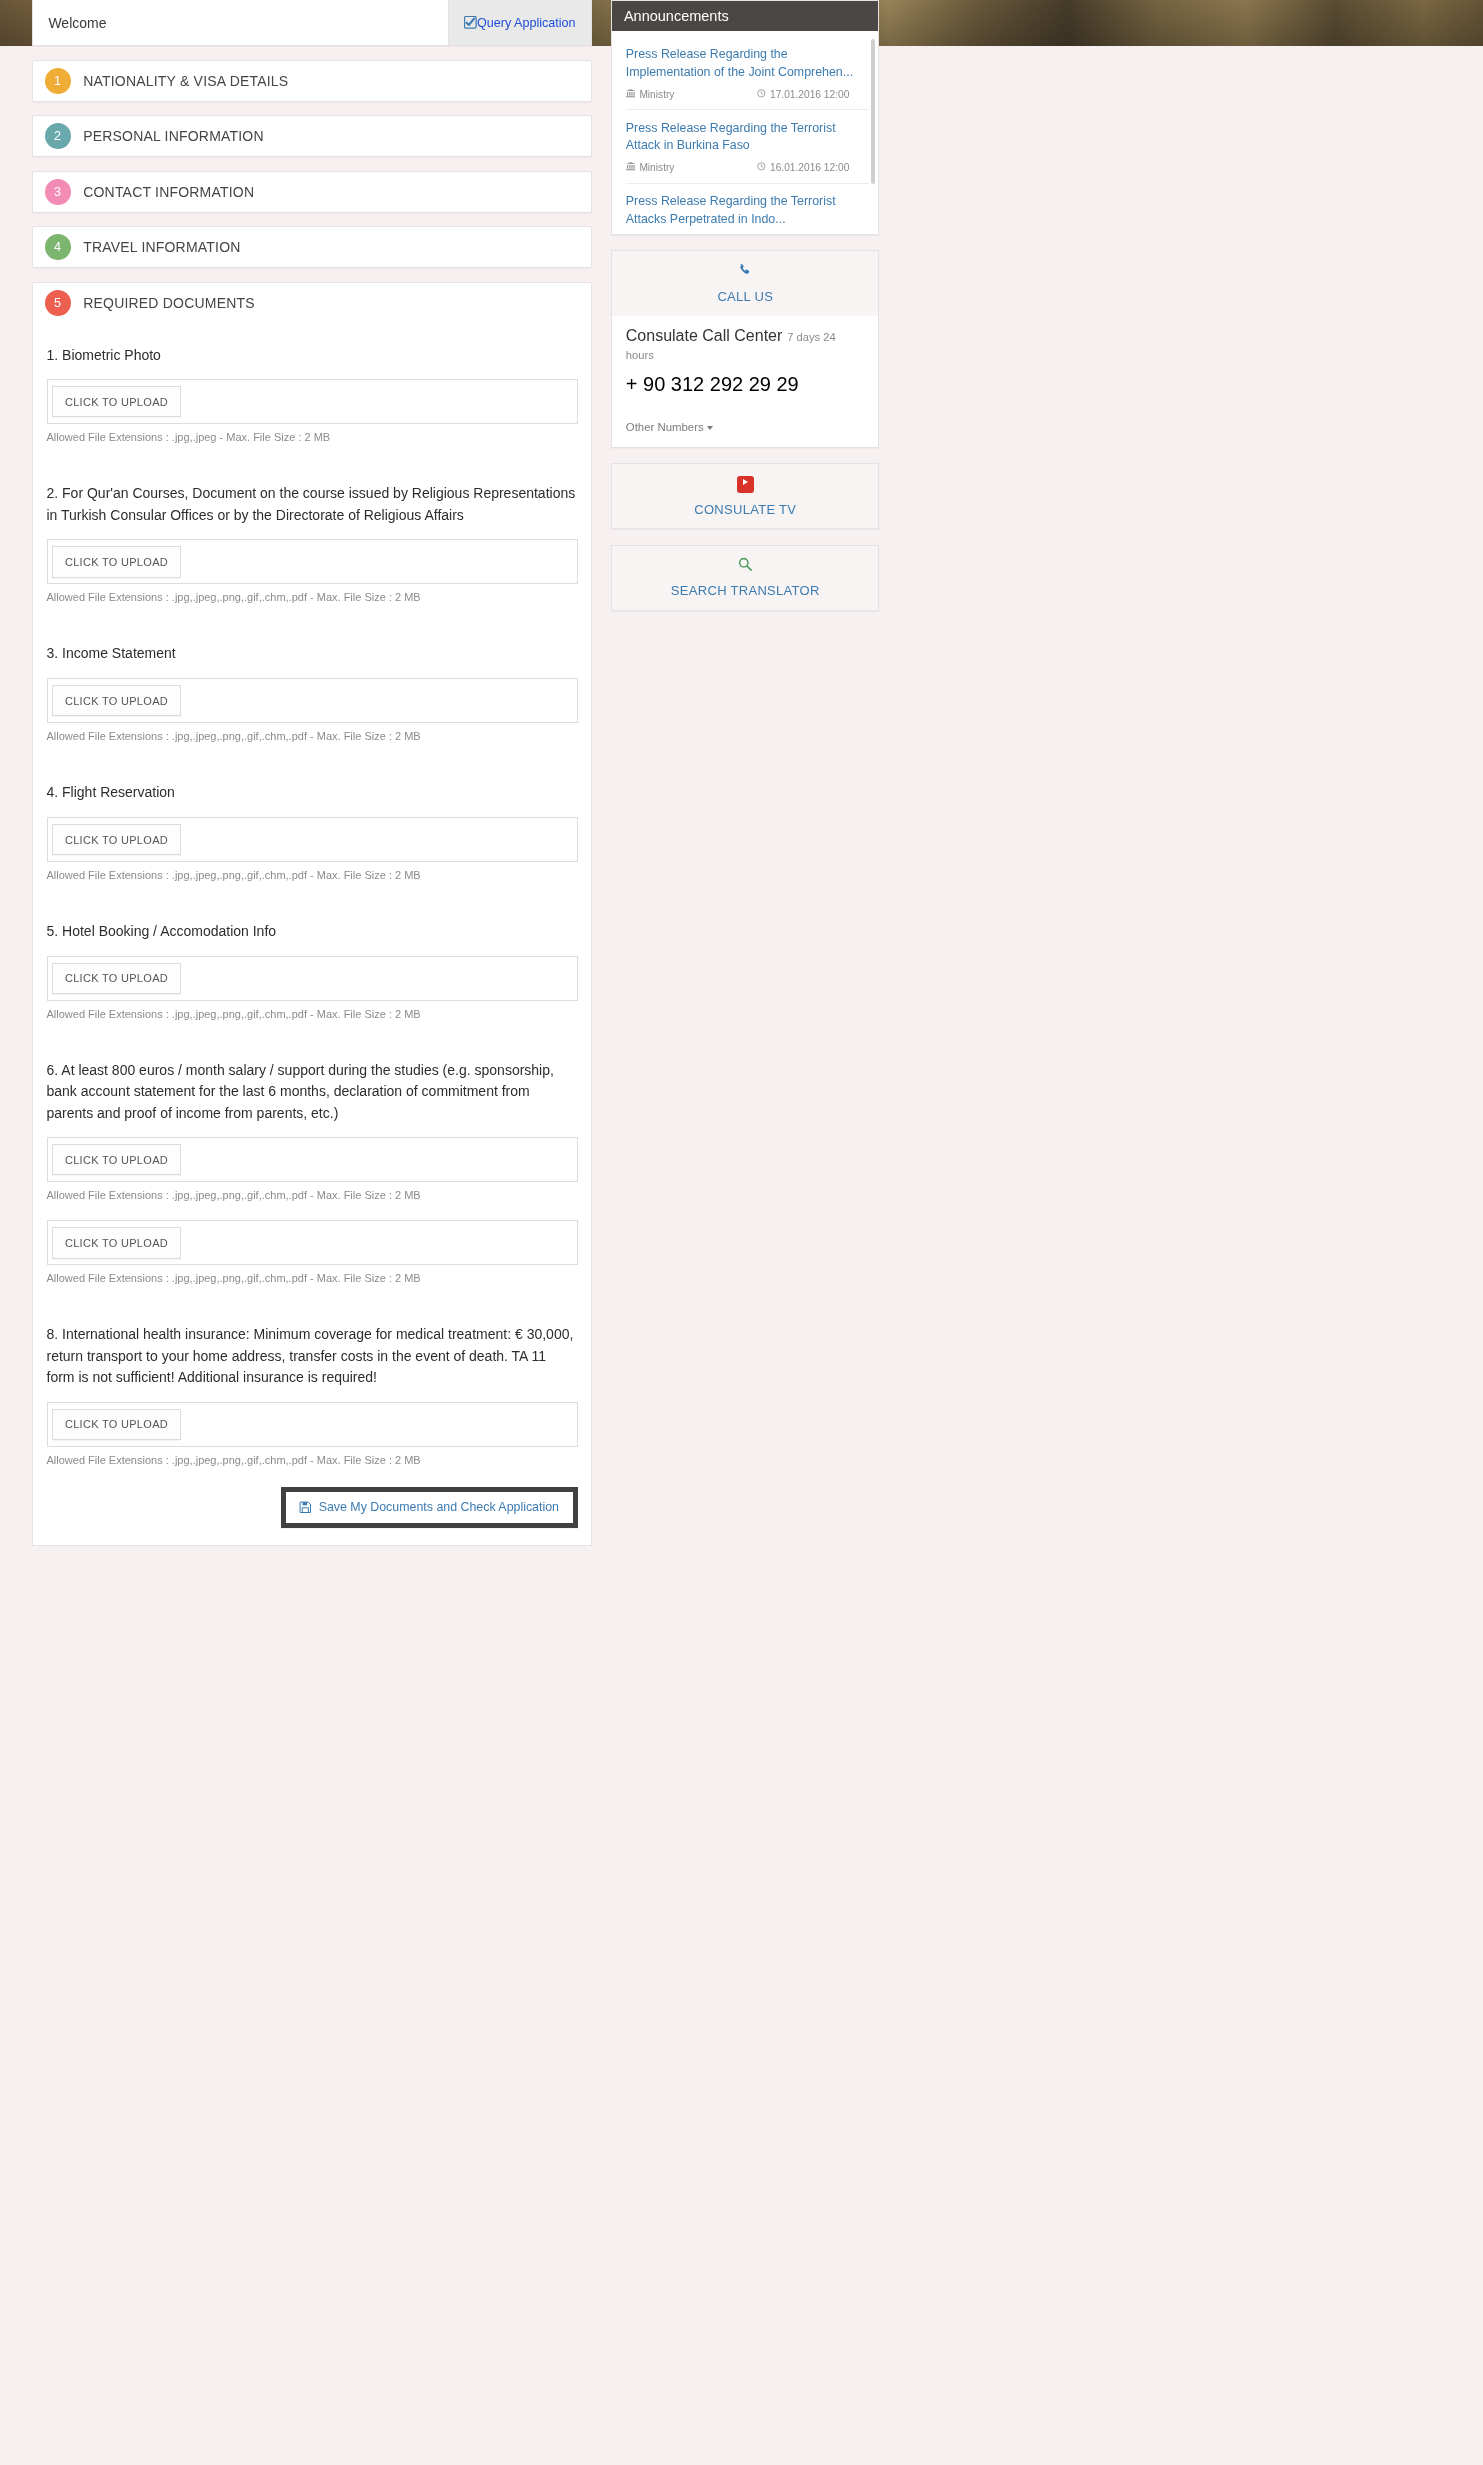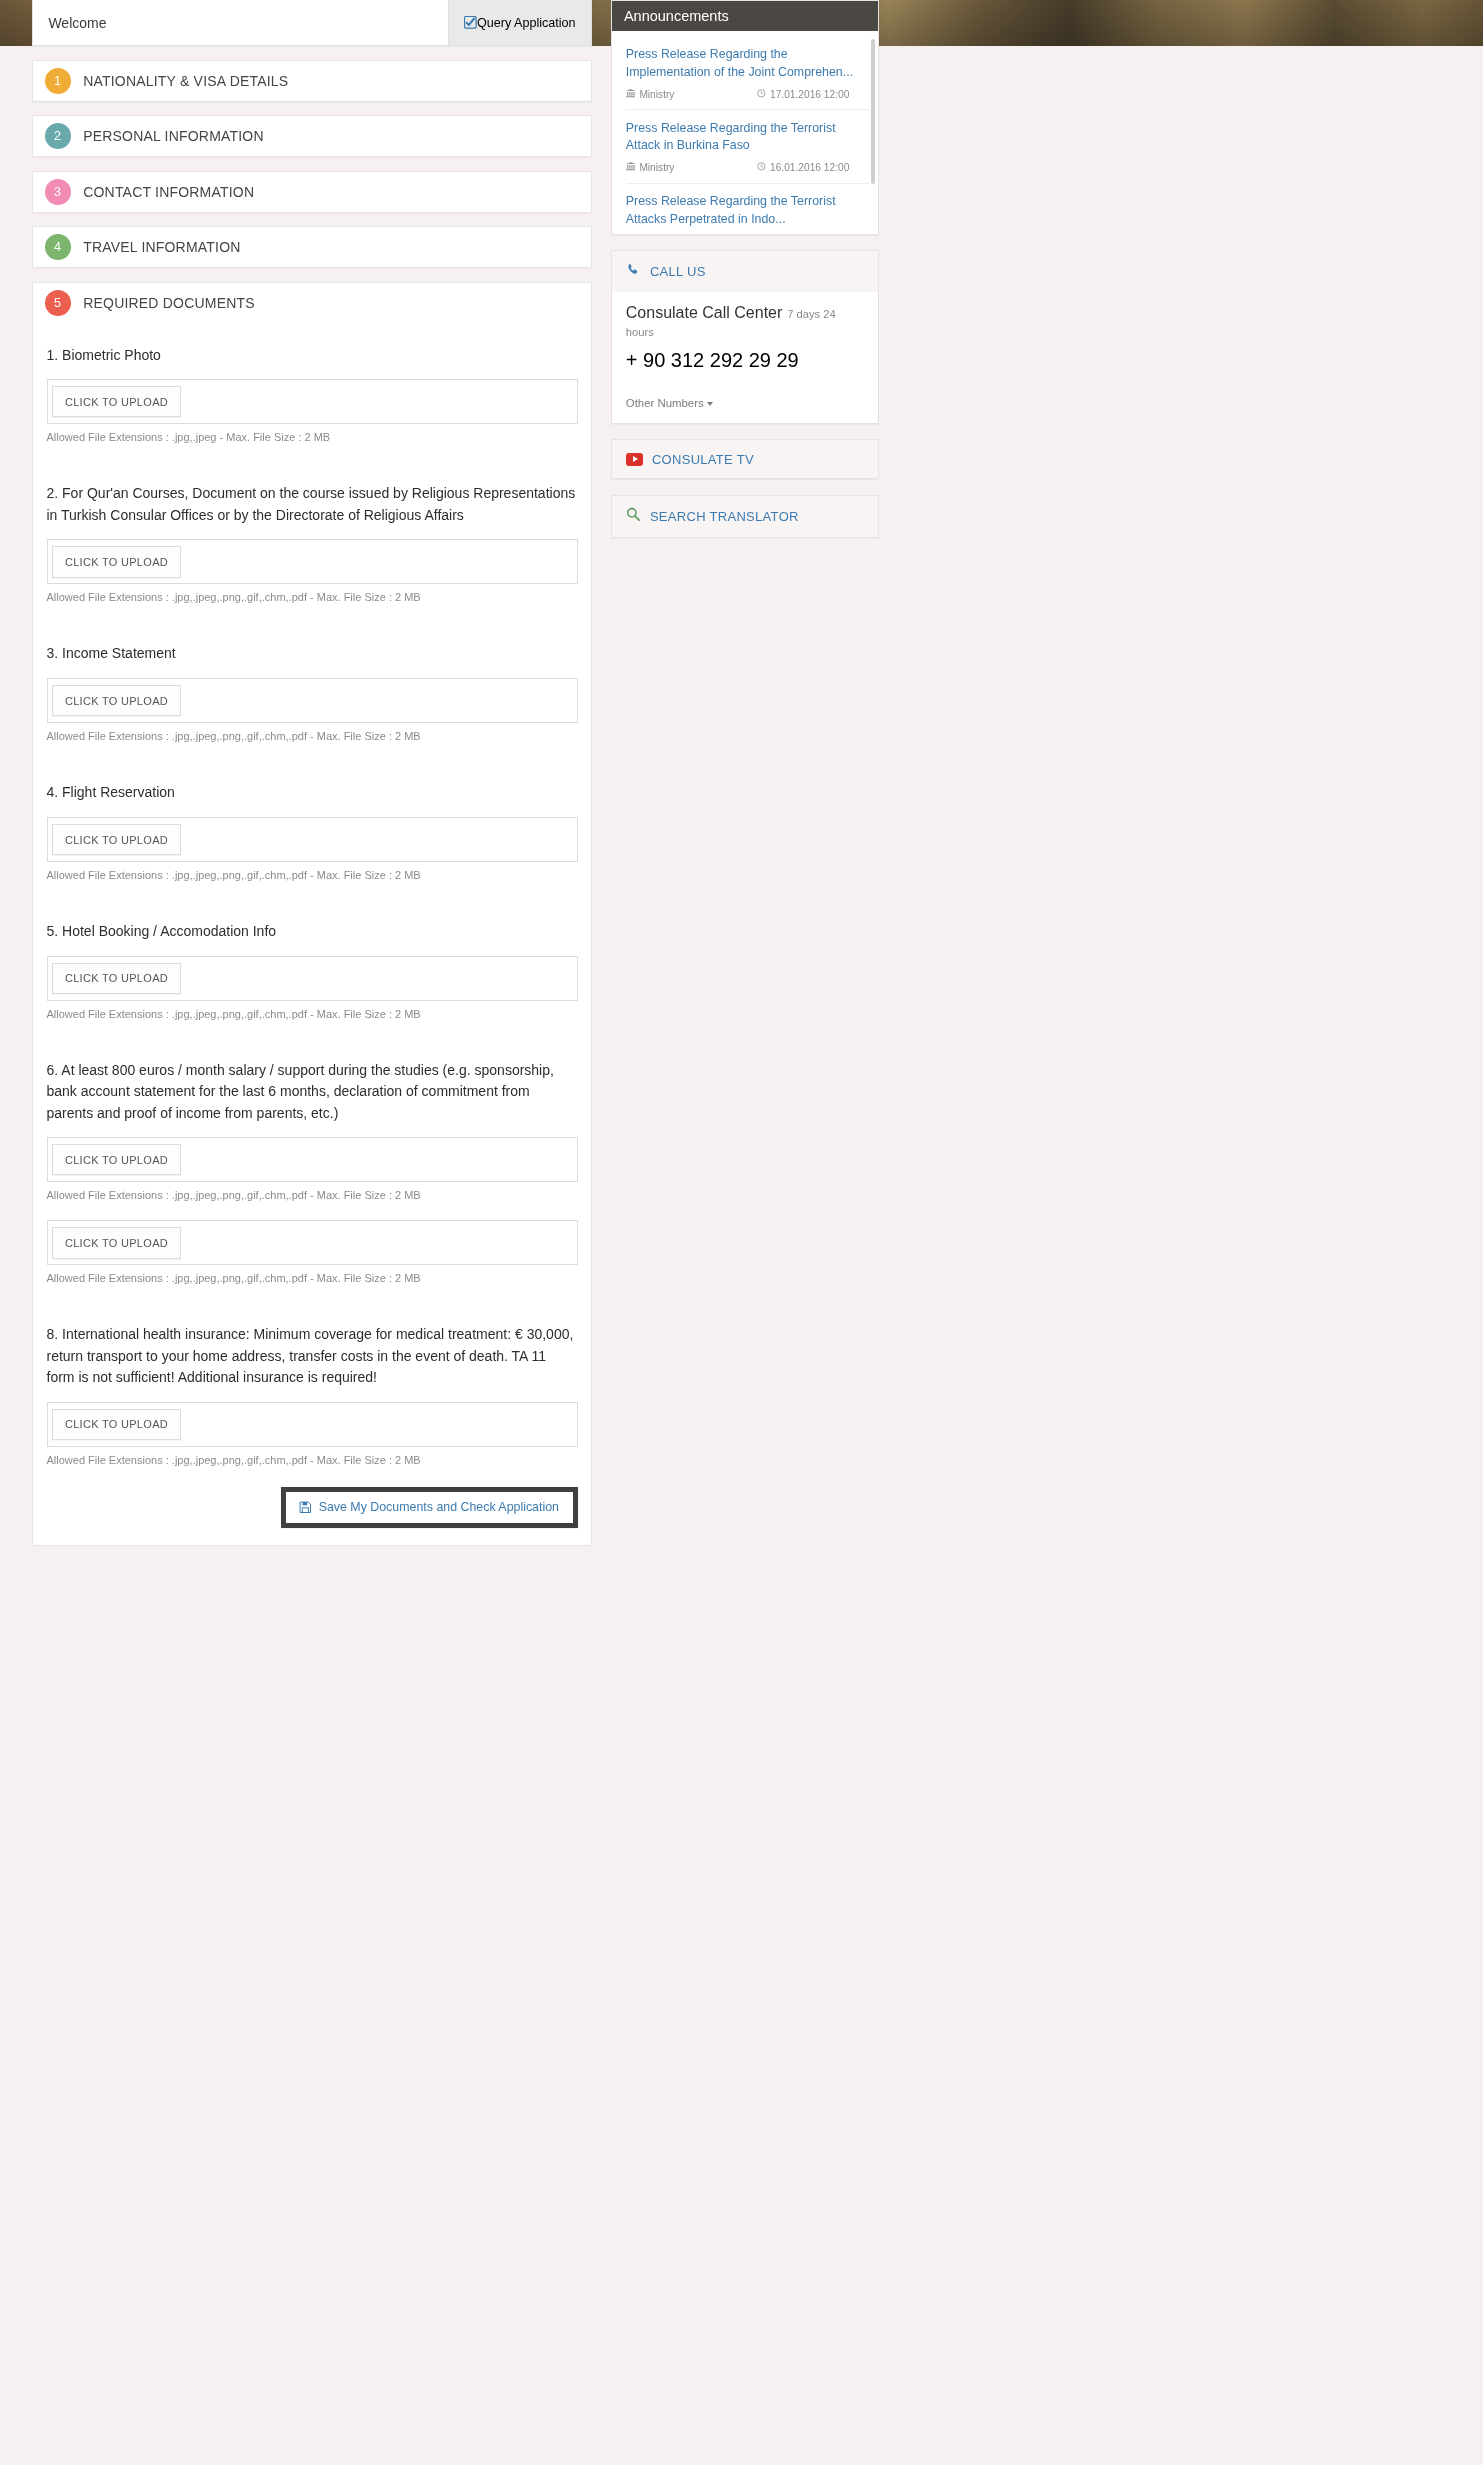--- a/index.html
+++ b/index.html
@@ -68,21 +68,21 @@
     align-items: center;
     padding: 0 15.4px;
     font-size: 14px;
     color: #3b3b3b;
     background: #ffffff;
     white-space: nowrap;
   }
   .tab.welcome { flex: 1 1 auto; }
   .tab.query {
     background: #e9e9e9;
-    color: #000000;
+    color: #1d4ed8;
     border-left: 1px solid #e2e0e0;
     gap: 0;
     font-size: 12.6px;
     justify-content: center;
     flex: 0 0 128px;
   }
   .tab.query .chk {
     display: inline-block;
     width: 12.6px; height: 12.6px;
     position: relative;
@@ -237,20 +237,21 @@
 
   .w-head {
     display: flex;
     align-items: center;
     gap: 8.7px;
     padding: 11.6px 13.5px;
     background: #f8f4f4;
     color: #3c7bb0;
     font-size: 13px;
     letter-spacing: 0.3px;
+    flex-direction: column;
   }
   .w-head.plain { background: #f8f4f4; }
   .w-body { padding: 11.6px 13.5px 13.5px 13.5px; background: #fff; }
   .cc-name {
     font-size: 16px;
     color: #333;
   }
   .cc-name .sub {
     font-size: 11.2px;
     color: #8a8a8a;

